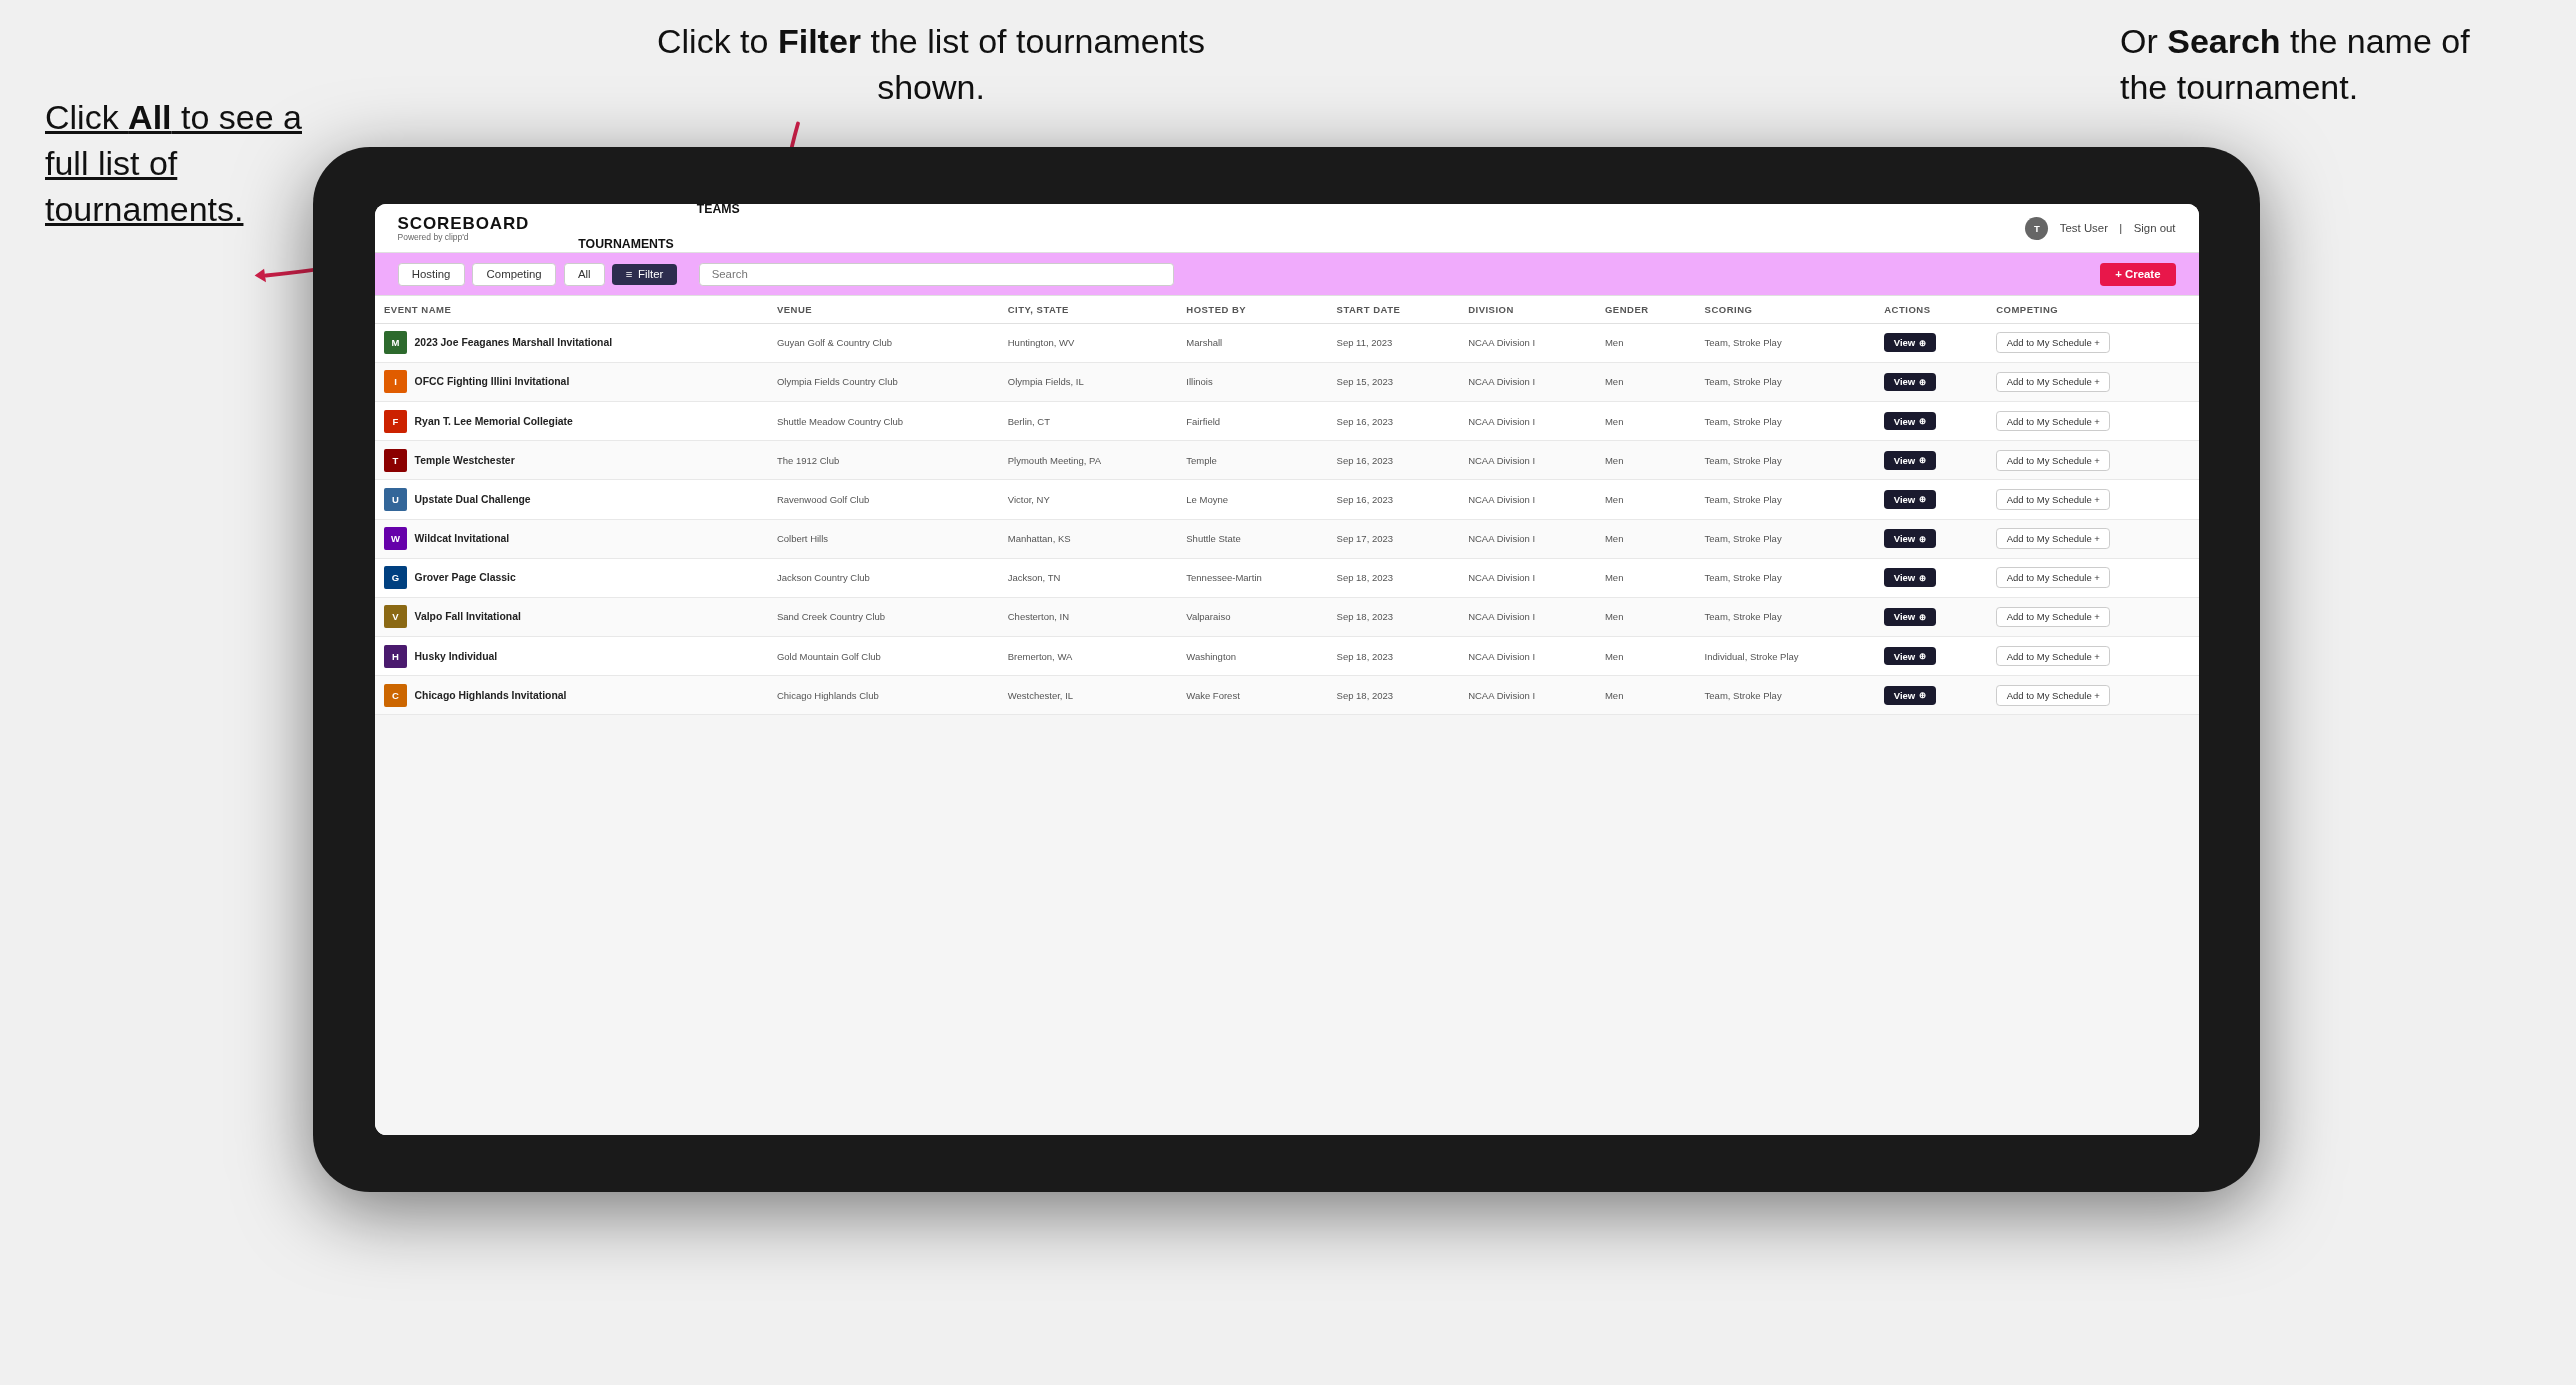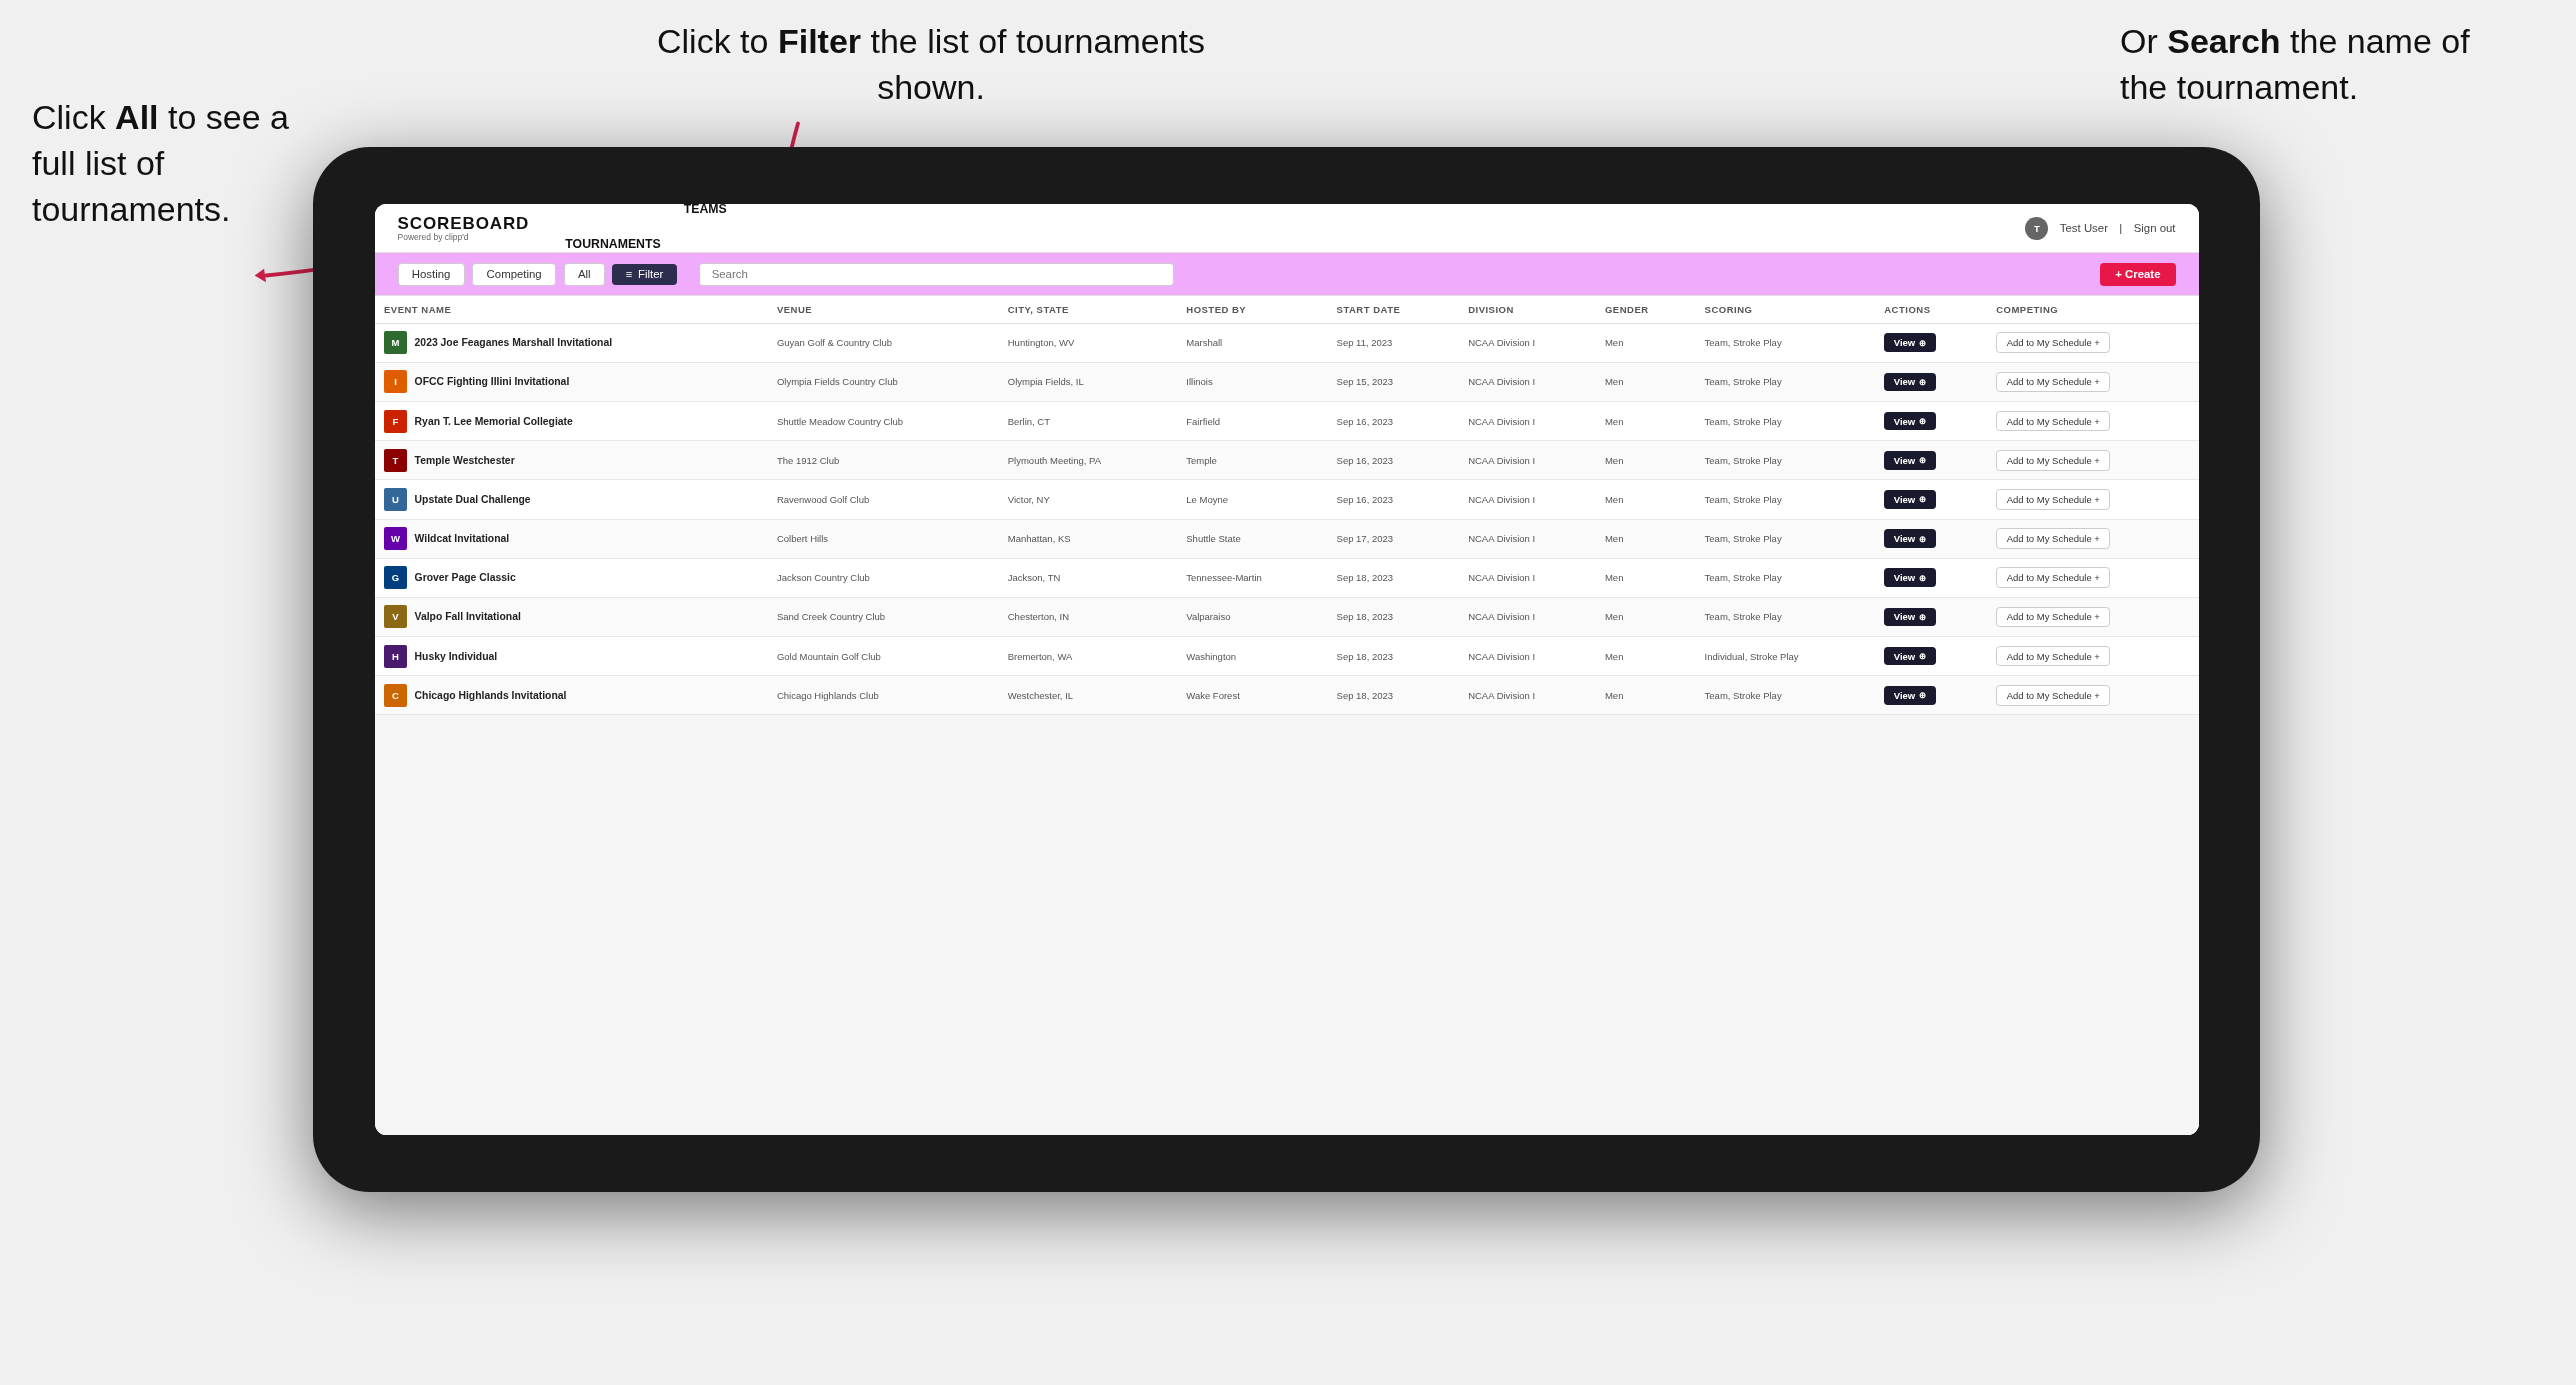--- a/index.html
+++ b/index.html
@@ -28,22 +28,23 @@
       text-align: center;
     }
     .ann-top-right {
       top: 19px;
       right: 95px;
       width: 361px;
       text-align: left;
     }
     .ann-left {
       top: 95px;
-      left: 32px;
+      left: 45px;
       width: 285px;
+      text-decoration: underline;
     }
 
     
     .arrow-svg {
       position: absolute;
       pointer-events: none;
     }
 
     
     .tablet-frame {
@@ -76,21 +77,21 @@
       display: flex;
       align-items: center;
       padding: 0 23px;
       border-bottom: 0.9px solid #e0e0e0;
       flex-shrink: 0;
       gap: 30px;
     }
     .logo-area {
       display: flex;
       flex-direction: column;
-      margin-right: 6px;
+      margin-right: 19px;
     }
     .logo-text {
       font-size: 17px;
       font-weight: 800;
       letter-spacing: 0.9px;
       color: #111;
     }
     .logo-sub {
       font-size: 8.5px;
       color: #666;

